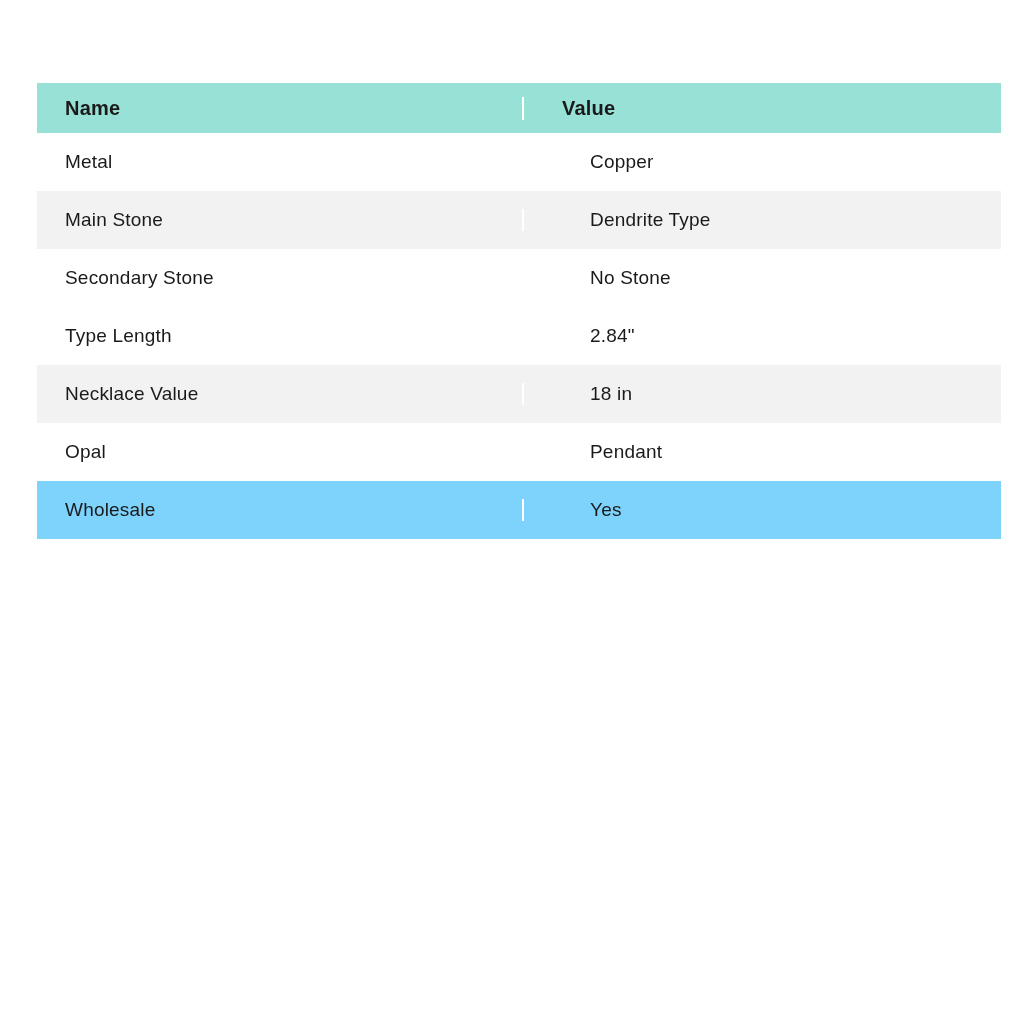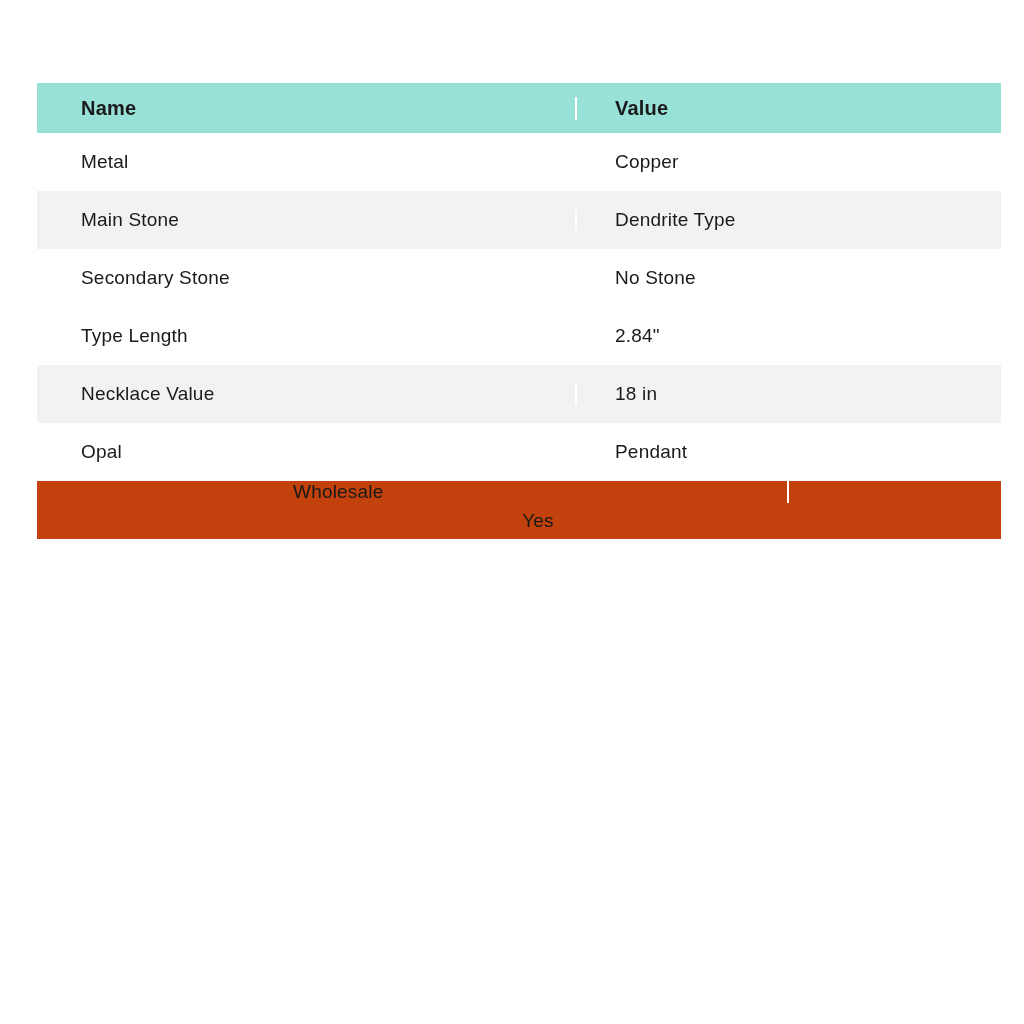--- a/index.html
+++ b/index.html
@@ -27,41 +27,42 @@
   }
 
   .cell {
     display: flex;
     align-items: center;
     font-size: 19px;
     letter-spacing: 0.2px;
   }
 
   .cell.name {
-    width: 540px;
-    padding-left: 44px;
+    width: 487px;
+    padding-left: 28px;
     border-right: 2px solid #ffffff;
   }
 
   .cell.value {
     flex: 1;
     padding-left: 38px;
   }
 
   .header-row {
     height: 50px;
   }
 
   .header-row .cell {
     font-weight: 700;
     font-size: 20px;
   }
 
   .body-row {
     height: 58px;
+    gap: 28px;
   }
 
   .body-row.even {
     background: #ffffff;
   }
 
   .body-row.odd {
     background: #f2f2f2;
   }
 </style>
@@ -99,18 +100,18 @@
   <div class="row body-row odd" style="background: rgb(242, 242, 242);">
     <div class="cell name">Necklace Value</div>
     <div class="cell value">18 in</div>
   </div>
 
   <div class="row body-row even">
     <div class="cell name">Opal</div>
     <div class="cell value">Pendant</div>
   </div>
 
-  <div class="row body-row odd" style="background: #c2410c; flex-direction: column;">
+  <div class="row body-row odd" style="background: #7dd3fc;">
     <div class="cell name">Wholesale</div>
     <div class="cell value">Yes</div>
   </div>
 
 </div>
 
 </body></html>

